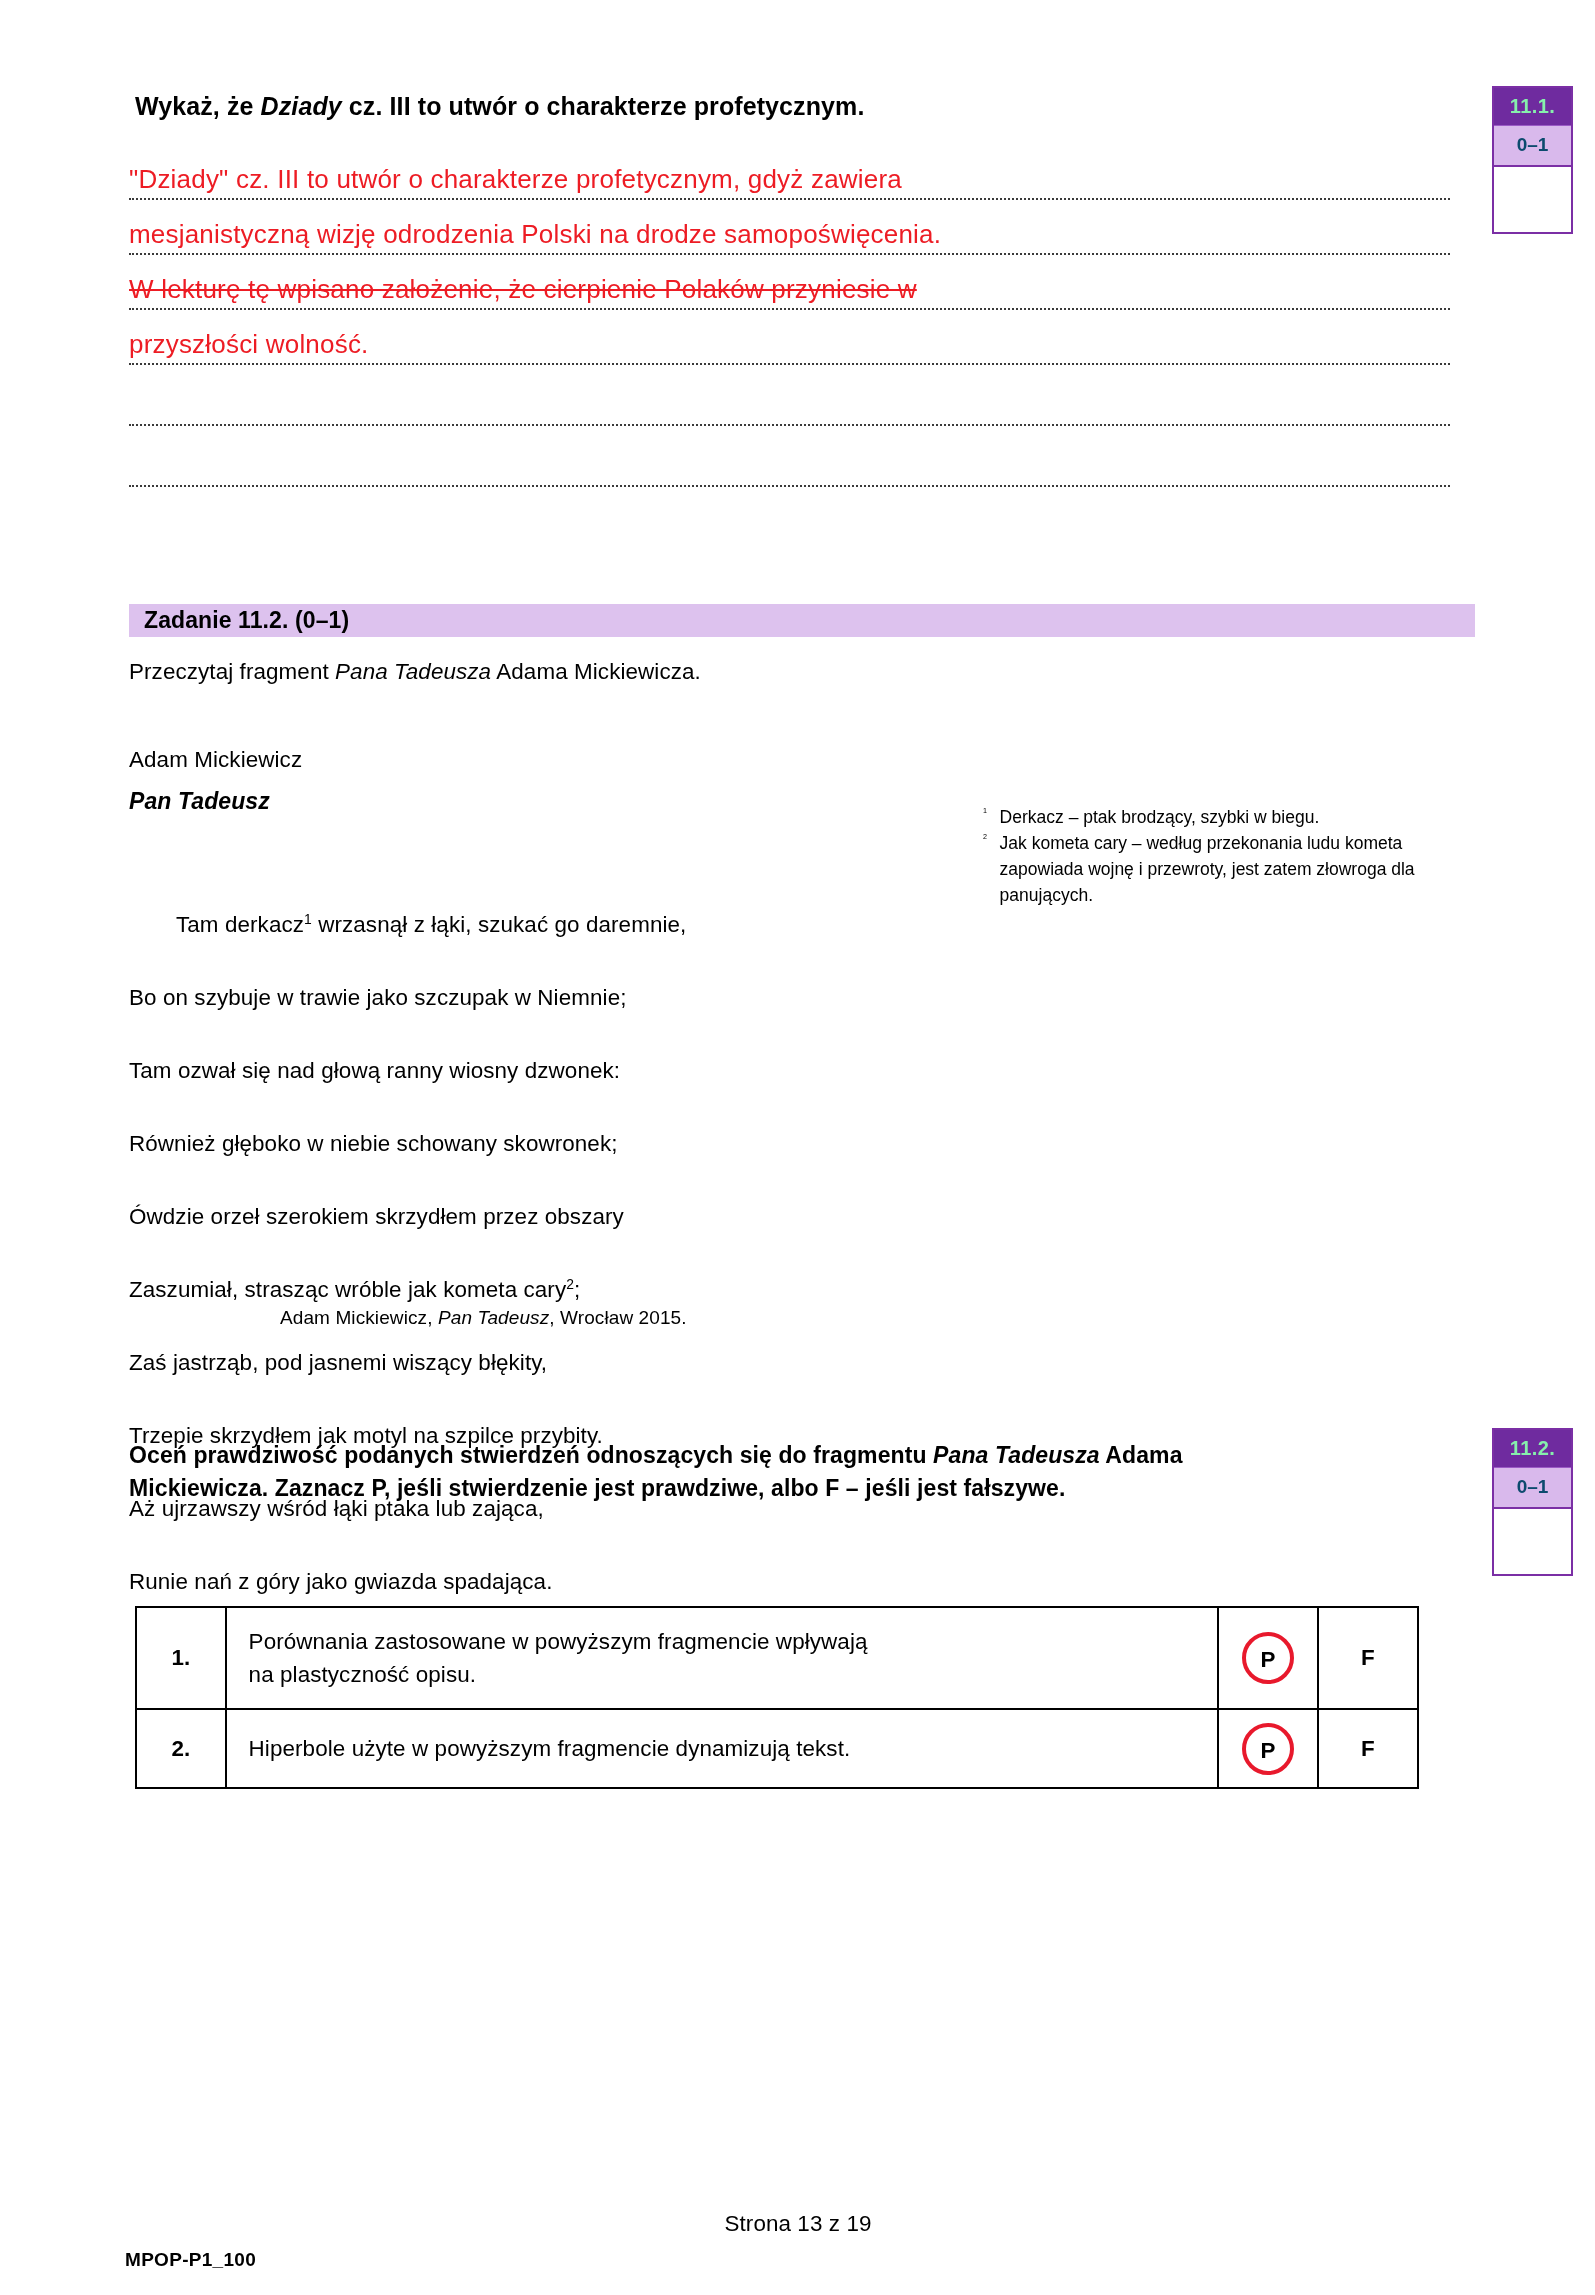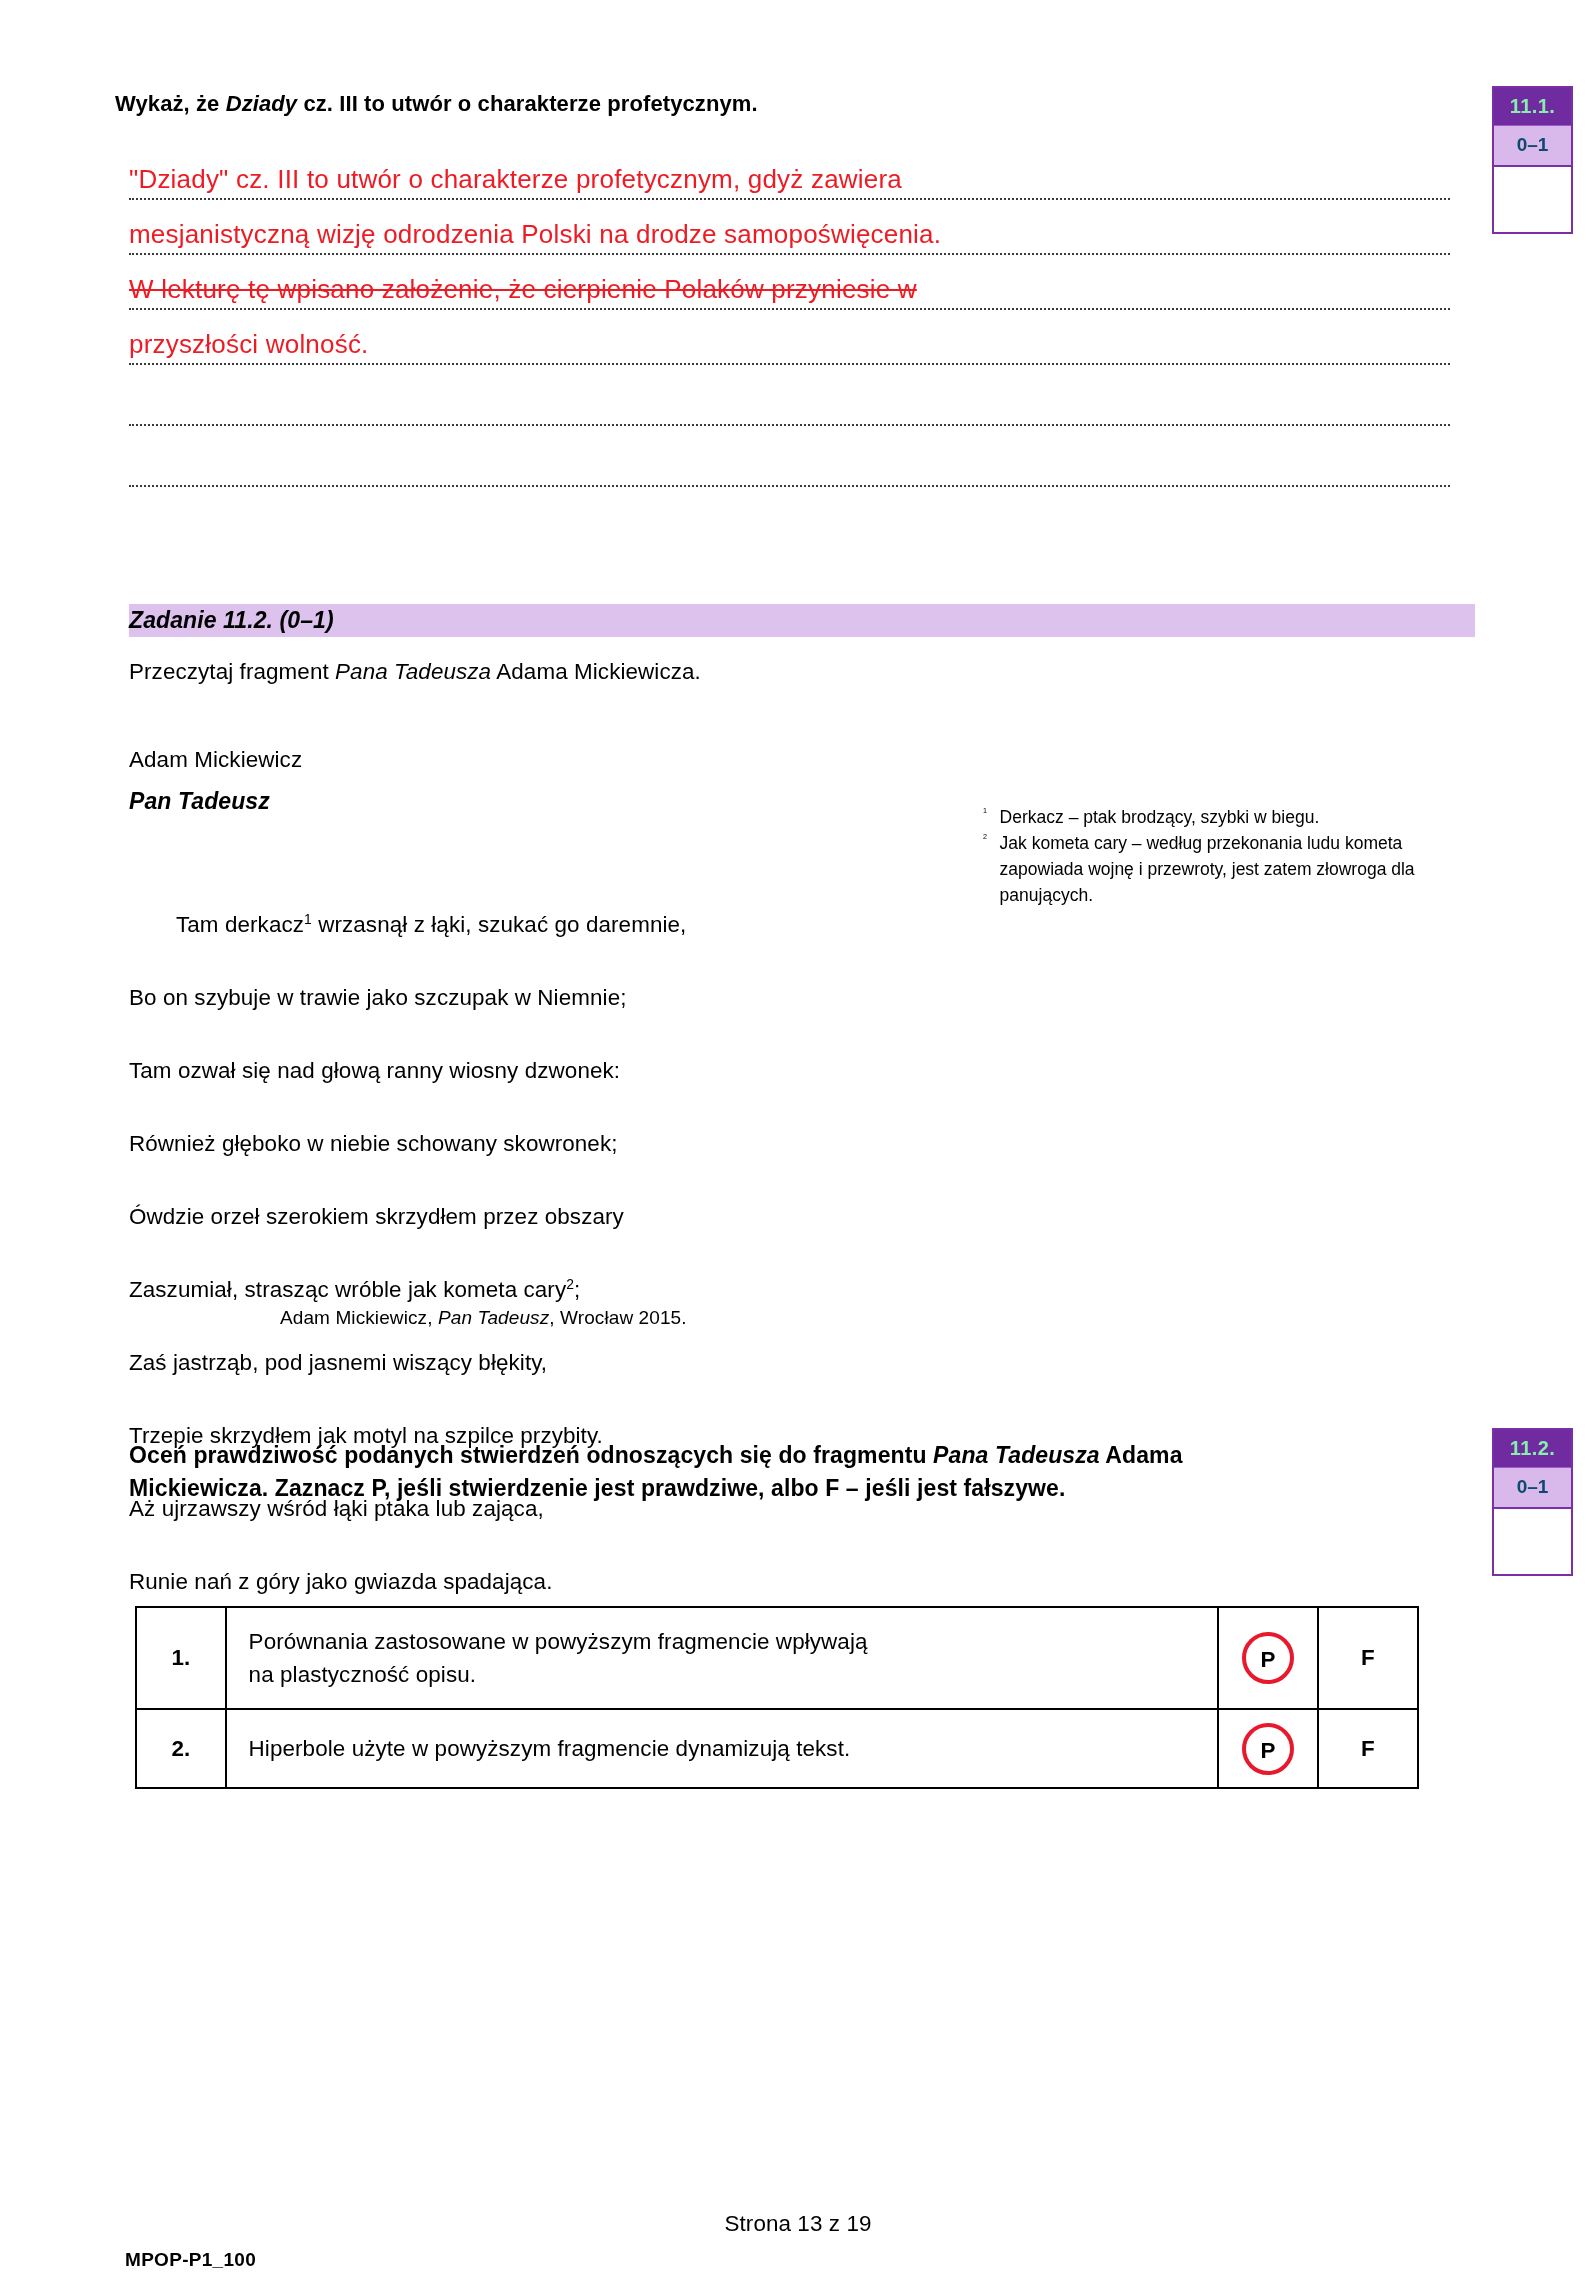--- a/index.html
+++ b/index.html
@@ -19,24 +19,24 @@
   .page {
     position: absolute;
     inset: 0;
   }
   .ital { font-style: italic; }
   .bi { font-weight: bold; font-style: italic; }
 
   
   .q111-prompt {
     position: absolute;
-    left: 115px;
+    left: 135px;
     top: 90px;
     width: 1313px;
-    font-size: 22px;
+    font-size: 25px;
     font-weight: bold;
     line-height: 1.3;
     letter-spacing: 0.1px;
   }
 
   .answer-block {
     position: absolute;
     left: 129px;
     top: 150px;
     width: 1321px;
@@ -104,23 +104,22 @@
   .task-band {
     position: absolute;
     background: #ddc2ee;
     height: 33px;
     display: flex;
     align-items: center;
   }
   .task-band span {
     font-size: 23px;
     font-weight: bold;
-    padding-left: 0;
-    letter-spacing: 0.1px;
-    font-style: italic;
+    padding-left: 15px;
+    letter-spacing: 0.1px;
   }
 
   .plain-line {
     position: absolute;
     font-size: 22.4px;
     line-height: 1.32;
     letter-spacing: 0.1px;
   }
 
   

